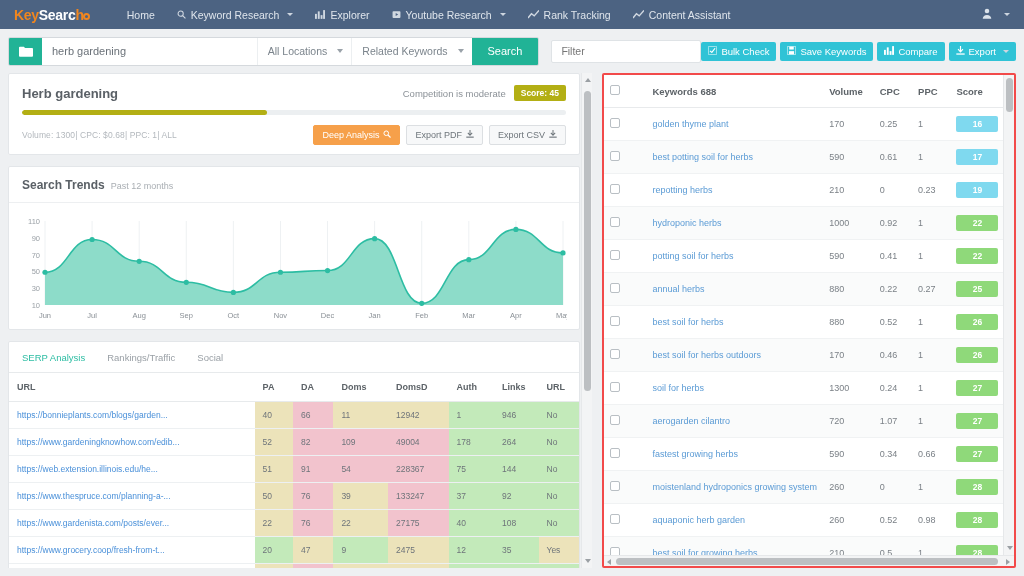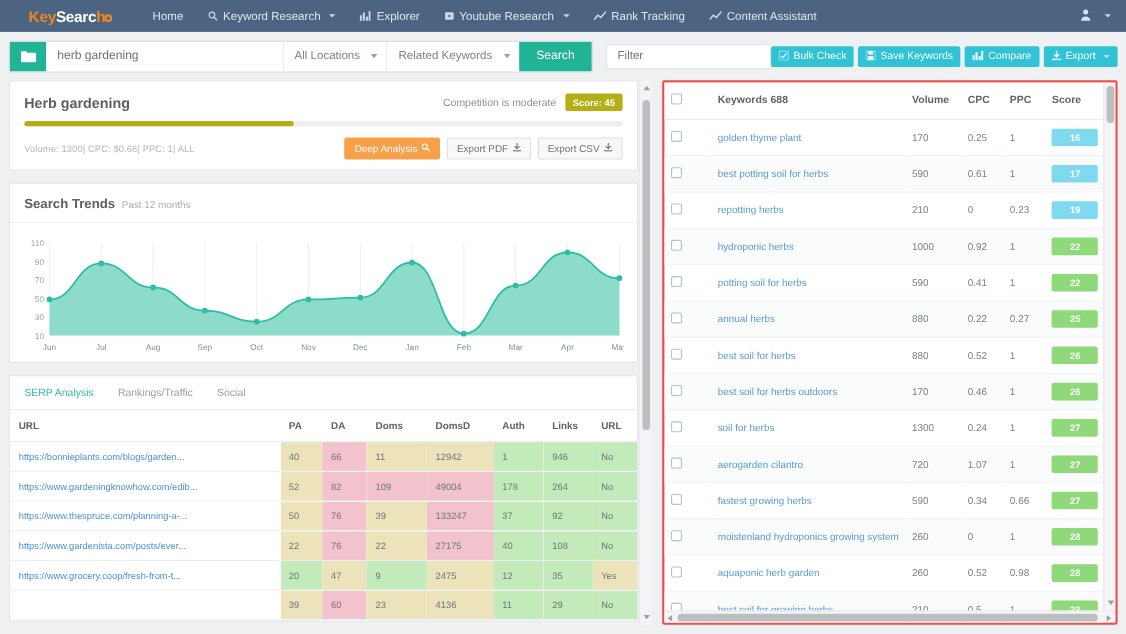--- a/index.html
+++ b/index.html
@@ -13,21 +13,21 @@
 
   
   .navbar {
     height: 29px;
     background: #4c6382;
     display: flex;
     align-items: center;
     padding: 0 12px 0 14px;
     position: relative;
   }
-  .logo { display: flex; align-items: baseline; font-weight: bold; font-size: 14px; letter-spacing: -0.3px; margin-right: 26px; margin-left: 12px; }
+  .logo { display: flex; align-items: baseline; font-weight: bold; font-size: 14px; letter-spacing: -0.3px; margin-right: 26px; }
   .logo .key { color: #f0861f; }
   .logo .search { color: #ffffff; }
   .logo .hglyph { color: #f0861f; position: relative; }
   .logo .lens {
     display: inline-block; width: 7px; height: 7px; border: 2px solid #f0861f;
     border-radius: 50%; margin-left: -1px; position: relative; top: 0px;
   }
   .nav-items { display: flex; align-items: center; gap: 0px; }
   .nav-item {
     display: flex; align-items: center; gap: 5px;
@@ -514,20 +514,30 @@
                 <td class="urlcell"><a href="#">https://www.gardeningknowhow.com/edib...</a></td>
                 <td class="c-yellow">52</td>
                 <td class="c-pink">82</td>
                 <td class="c-pink">109</td>
                 <td class="c-pink">49004</td>
                 <td class="c-green">178</td>
                 <td class="c-green">264</td>
                 <td class="c-green">No</td>
               </tr>
               <tr>
+                <td class="urlcell"><a href="#">https://web.extension.illinois.edu/he...</a></td>
+                <td class="c-yellow">51</td>
+                <td class="c-pink">91</td>
+                <td class="c-pink">54</td>
+                <td class="c-pink">228367</td>
+                <td class="c-green">75</td>
+                <td class="c-green">144</td>
+                <td class="c-green">No</td>
+              </tr>
+              <tr>
                 <td class="urlcell"><a href="#">https://www.thespruce.com/planning-a-...</a></td>
                 <td class="c-yellow">50</td>
                 <td class="c-pink">76</td>
                 <td class="c-yellow">39</td>
                 <td class="c-pink">133247</td>
                 <td class="c-green">37</td>
                 <td class="c-green">92</td>
                 <td class="c-green">No</td>
               </tr>
               <tr>

